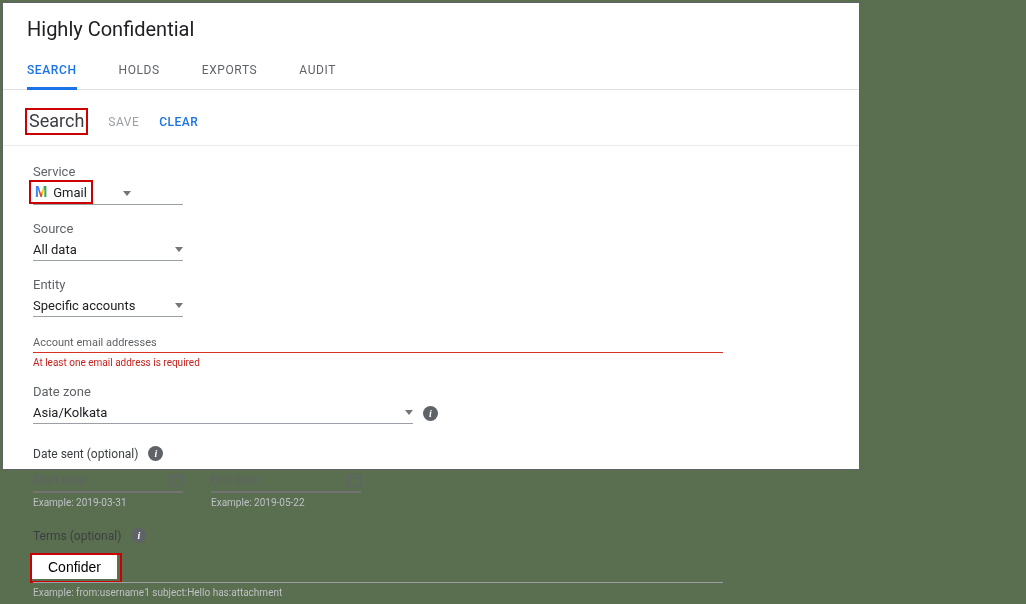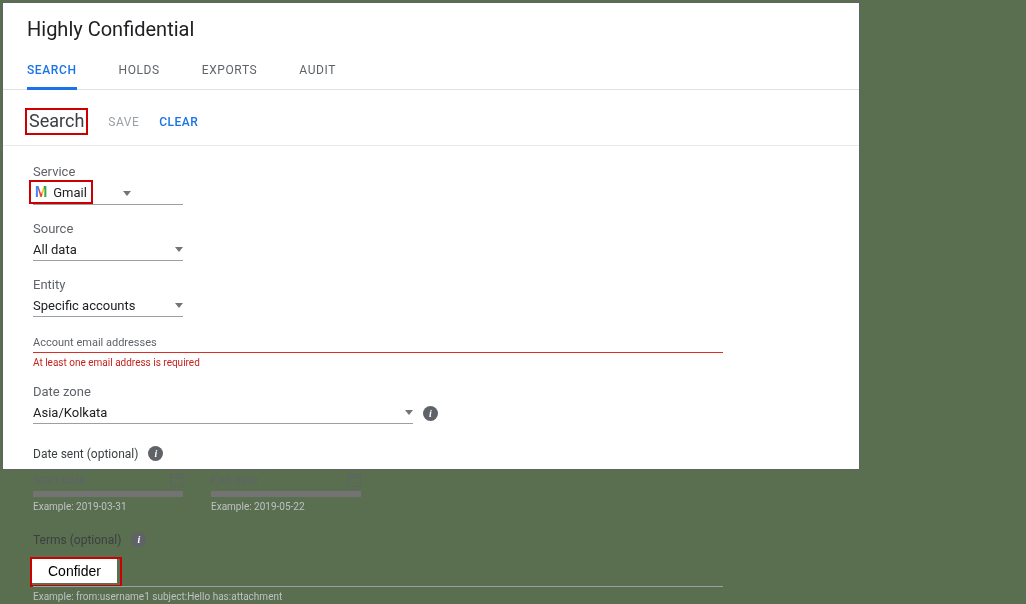--- a/index.html
+++ b/index.html
@@ -131,21 +131,21 @@
     width: 15px; height: 15px; border-radius: 50%;
     background: #5f6368; color: #fff; font-size: 10px; font-weight: 700;
     display: inline-flex; align-items:center; justify-content:center;
     font-family: Georgia, serif;
     font-style: italic;
   }
   .date-row { display:flex; gap: 28px; margin-top: 8px;}
   .date-field {
     width: 150px;
     display: flex; align-items: center; justify-content: space-between;
-    border-bottom: 6px solid #737373;
+    border-bottom: 2px solid #737373;
     padding: 4px 0;
     font-size: 12px;
     color: #5f6368;
   }
   .cal-icon {
     width: 13px; height: 13px; border: 1.3px solid #5f6368;
     position: relative; border-radius: 1px;
   }
   .cal-icon::before {
     content: ""; position: absolute; top: 2px; left: -1px; right: -1px;

